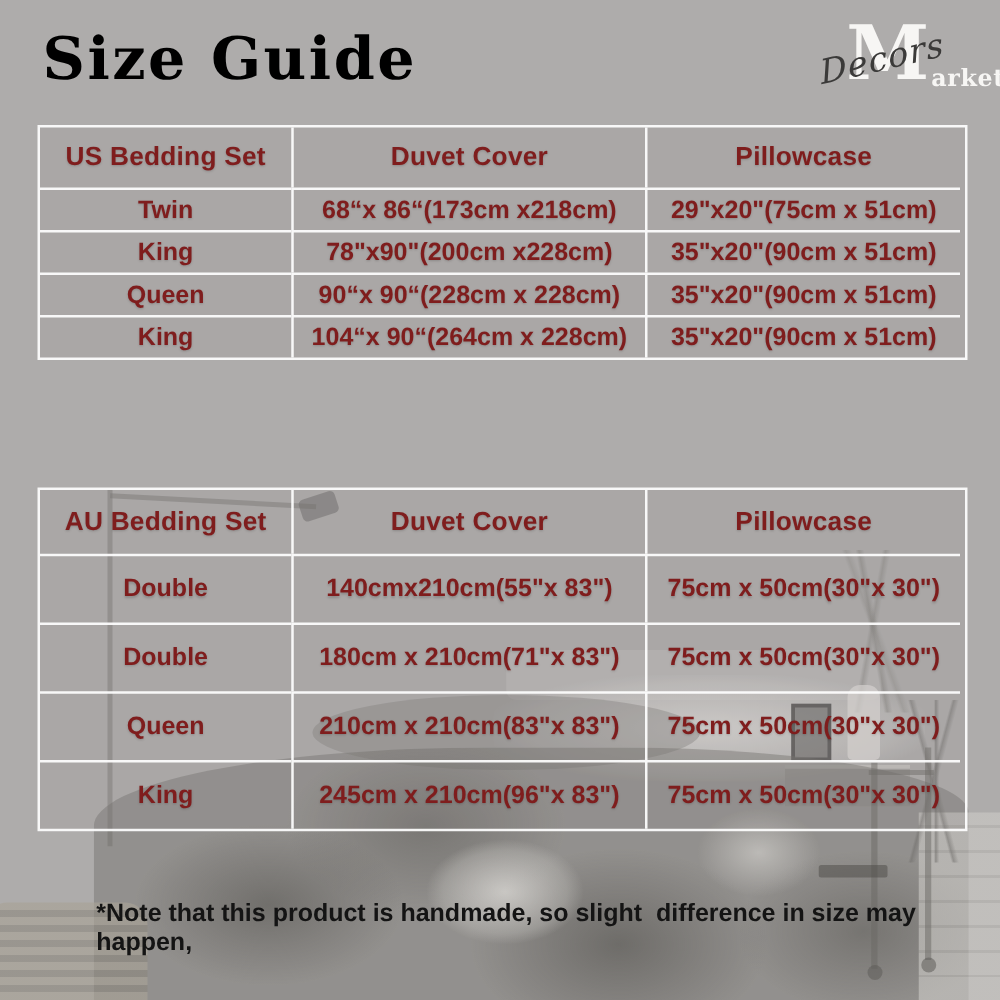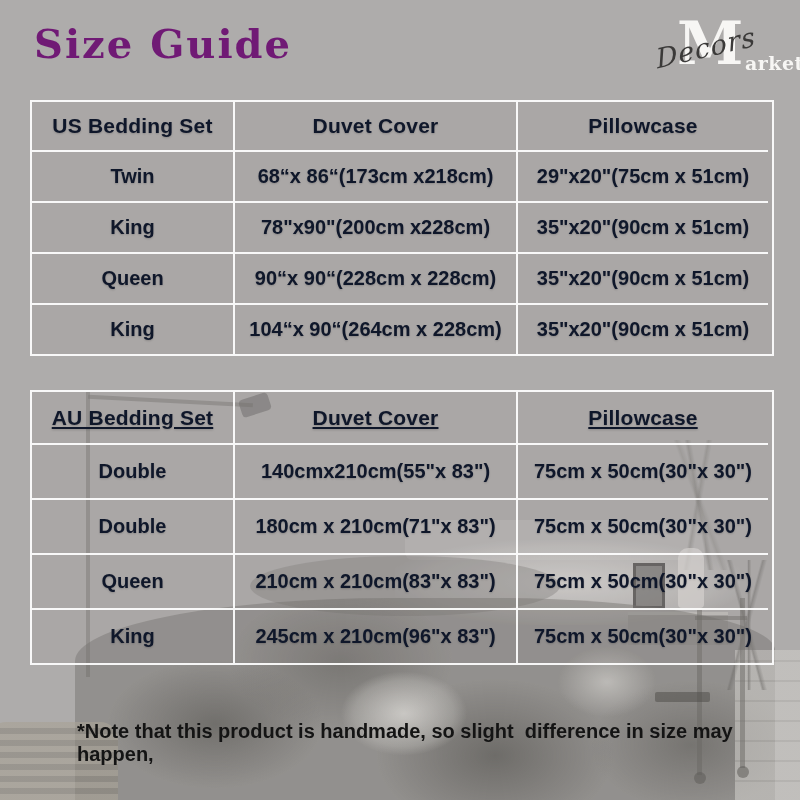--- a/index.html
+++ b/index.html
@@ -55,21 +55,21 @@
   .rack-wheel1{left:694px;top:772px;width:12px;height:12px;border-radius:50%;background:rgba(95,93,90,.55);}
   .rack-wheel2{left:737px;top:766px;width:12px;height:12px;border-radius:50%;background:rgba(95,93,90,.55);}
   .wood-floor{left:735px;top:650px;width:65px;height:150px;
     background:repeating-linear-gradient(0deg, rgba(205,203,199,.6) 0 18px, rgba(185,183,179,.6) 18px 20px);}
   .dark-object{left:655px;top:692px;width:55px;height:10px;background:rgba(75,73,70,.5);border-radius:2px;}
 
   
   .title{
     position:absolute;left:34px;top:20px;
     font-family:"DejaVu Serif", serif;font-weight:bold;
-    font-size:40px;letter-spacing:2px;color:#701a75;
+    font-size:47px;letter-spacing:2px;color:#000000;
   }
   .logo{position:absolute;left:645px;top:16px;width:150px;height:75px;}
   .logo span{position:absolute;}
   .logo .mono{
     left:32px;top:-8px;font-family:"DejaVu Serif", serif;font-size:60px;font-weight:bold;
     color:#f7f6f4;
   }
   .logo .suffix{
     left:100px;top:36px;font-family:"DejaVu Serif", serif;font-size:19px;font-weight:bold;
     color:#f7f6f4;letter-spacing:.5px;
@@ -77,38 +77,38 @@
   .logo .script{
     left:10px;top:16px;font-family:"DejaVu Serif", serif;font-style:italic;
     font-size:27px;color:#3b3a39;transform:rotate(-13deg) skewX(-6deg);
     letter-spacing:1px;
   }
 
   .size-table{
     position:absolute;left:30px;width:740px;
     border:2px solid rgba(255,255,255,.92);
     background:rgba(146,144,144,.14);
-    color:#0f172a;
+    color:#7f1d1d;
   }
   .t1{top:100px;}
   .t2{top:390px;}
   .tr{display:grid;grid-template-columns:201px 283px 252px;}
   .td{
     display:flex;align-items:center;justify-content:center;
     box-sizing:border-box;text-align:center;
     font-size:20px;font-weight:bold;
     text-shadow:0 1px 2px rgba(0,0,0,.18);
     white-space:nowrap;
   }
   .td + .td{border-left:2px solid rgba(255,255,255,.92);}
   .tr + .tr .td{border-top:2px solid rgba(255,255,255,.92);}
-  .t1 .tr .td{height:51px;}
+  .t1 .tr .td{height:34px;}
   .t1 .tr.head .td{height:48px;}
   .t2 .tr .td{height:55px;}
-  .t2 .tr.head .td{height:51px;text-decoration:underline;}
+  .t2 .tr.head .td{height:51px;}
   .tr.head .td{font-size:21px;letter-spacing:.2px;}
 
   .notes{
     position:absolute;left:33px;top:674px;width:745px;
     font-size:20px;font-weight:bold;color:#141414;line-height:23px;
     white-space:pre-wrap;
   }
   .note-line{display:block;margin-left:44px;}
 </style>
 </head>

